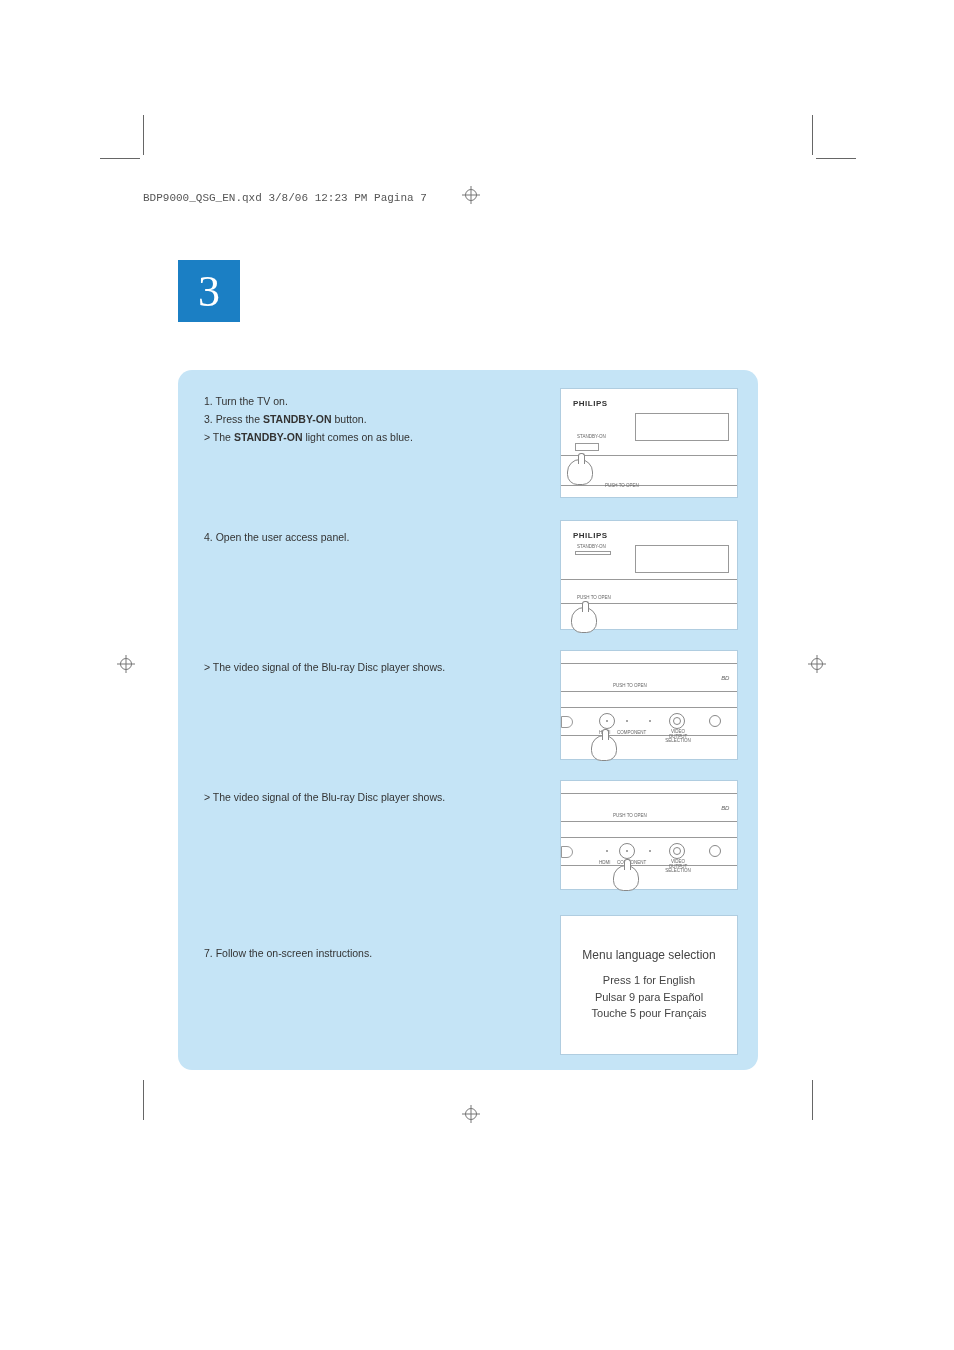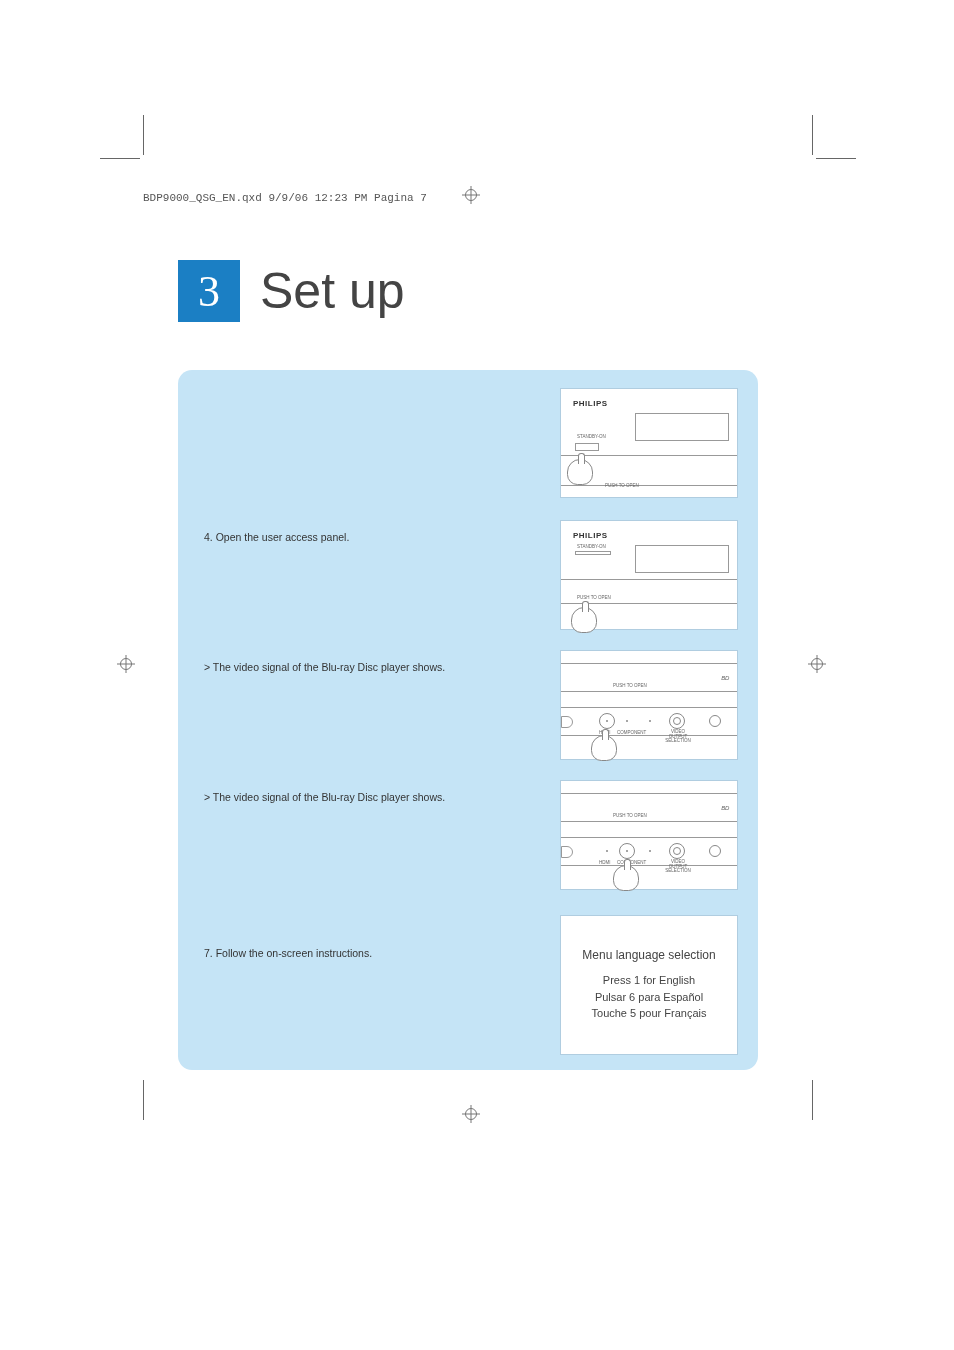--- a/index.html
+++ b/index.html
@@ -188,30 +188,36 @@
 <div class="reg-mark" style="left:117px; top:655px;">
     <div class="circ"></div>
   </div>
 <div class="reg-mark" style="left:808px; top:655px;">
     <div class="circ"></div>
   </div>
 <div class="reg-mark" style="left:462px; top:1105px;">
     <div class="circ"></div>
   </div>
 
-<div class="header-line">BDP9000_QSG_EN.qxd  9/9/06  12:23 PM  Pagina 7</div>
+<div class="header-line">BDP9000_QSG_EN.qxd  3/8/06  12:23 PM  Pagina 7</div>
 
 <div class="title-row">
   <div class="title-badge">3</div>
-  <div class="title-text">Set up</div>
 </div>
 
 <div class="content-box">
 
   <div class="block b1">
+    <div class="step">1. Turn the TV on.</div>
+    <div class="step">
+      <span>3. Press the </span><span class="strong">STANDBY-ON</span><span> button.</span>
+    </div>
+    <div class="step note">
+      <span class="gt">&gt; The </span><span class="strong">STANDBY-ON</span><span> light comes on as blue.</span>
+    </div>
   </div>
 
   <div class="block b2">
     <div class="step">4. Open the user access panel.</div>
   </div>
 
   <div class="block b3">
     <div class="step note">&gt; The video signal of the Blu-ray Disc player shows.</div>
   </div>
 
@@ -285,16 +291,16 @@
   <div class="circ-btn" style="left:112px; top:66px; width:8px; height:8px;"></div>
   <div class="tiny-text" style="left:102px; top:79px; width:30px; text-align:center; line-height:1;">VIDEO OUTPUT SELECTION</div>
   <div class="circ-btn" style="left:148px; top:64px; width:12px; height:12px;"></div>
   <div class="hand" style="left:52px; top:84px;"></div>
 </div>
 
 <div class="illus il5">
   <div class="menu-title">Menu language selection</div>
   <div class="opts">
     <div>Press 1 for English</div>
-    <div>Pulsar 6 para Español</div>
+    <div>Pulsar 9 para Español</div>
     <div>Touche 5 pour Français</div>
   </div>
 </div>
 
 </body></html>

